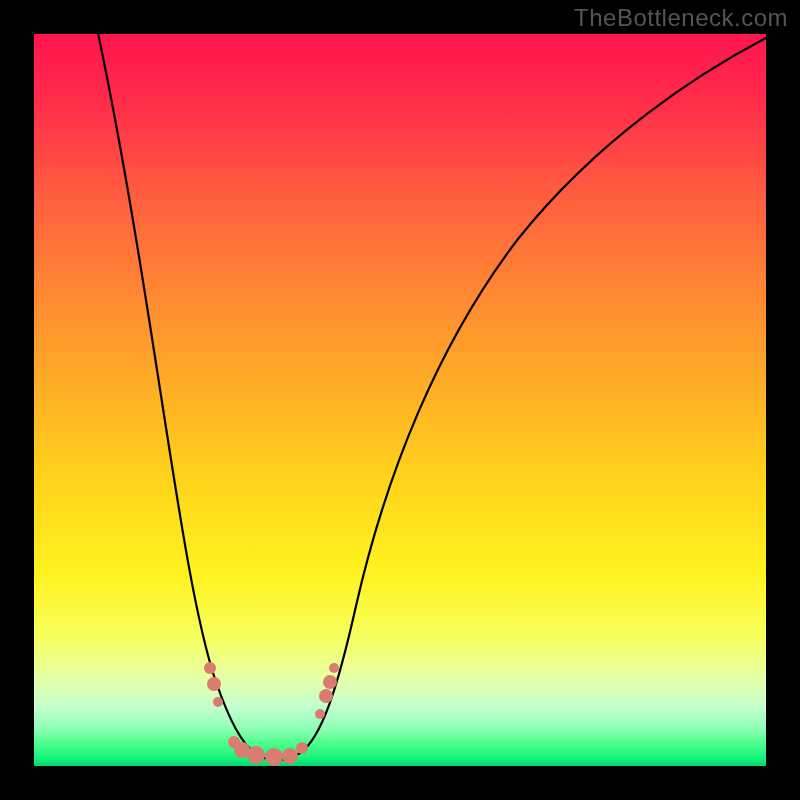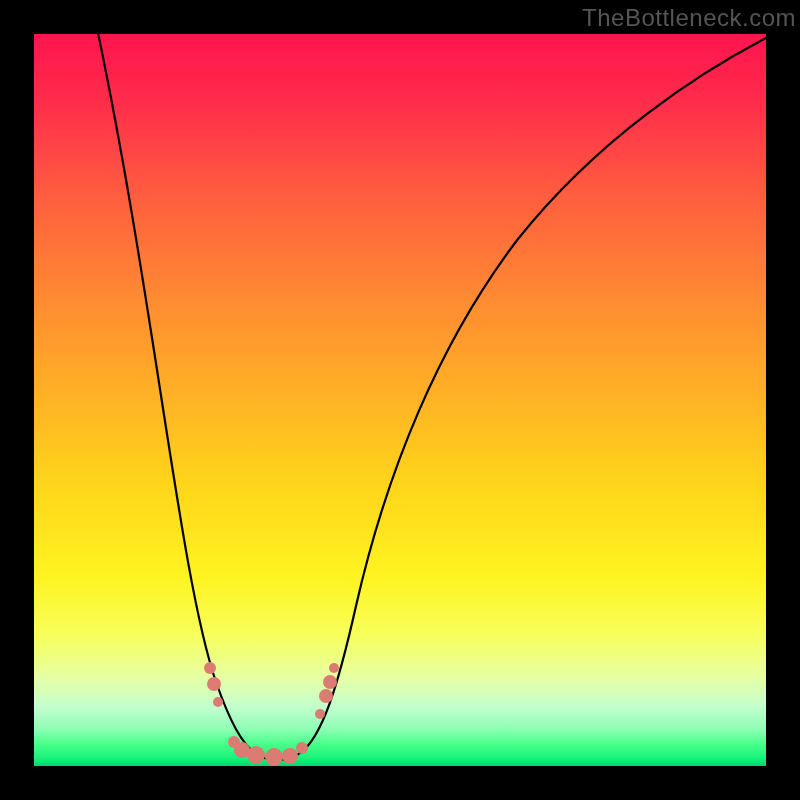--- a/index.html
+++ b/index.html
@@ -12,21 +12,21 @@
     font-family: Arial, Helvetica, sans-serif;
   }
   .frame {
     position: absolute;
     inset: 0;
     background: #000;
   }
   .watermark {
     position: absolute;
     top: 4px;
-    right: 4px;
+    right: 12px;
     color: #555;
     font-size: 24px;
     font-weight: 500;
     letter-spacing: 0.5px;
     z-index: 5;
   }
   .plot-area {
     position: absolute;
     left: 34px;
     top: 34px;

